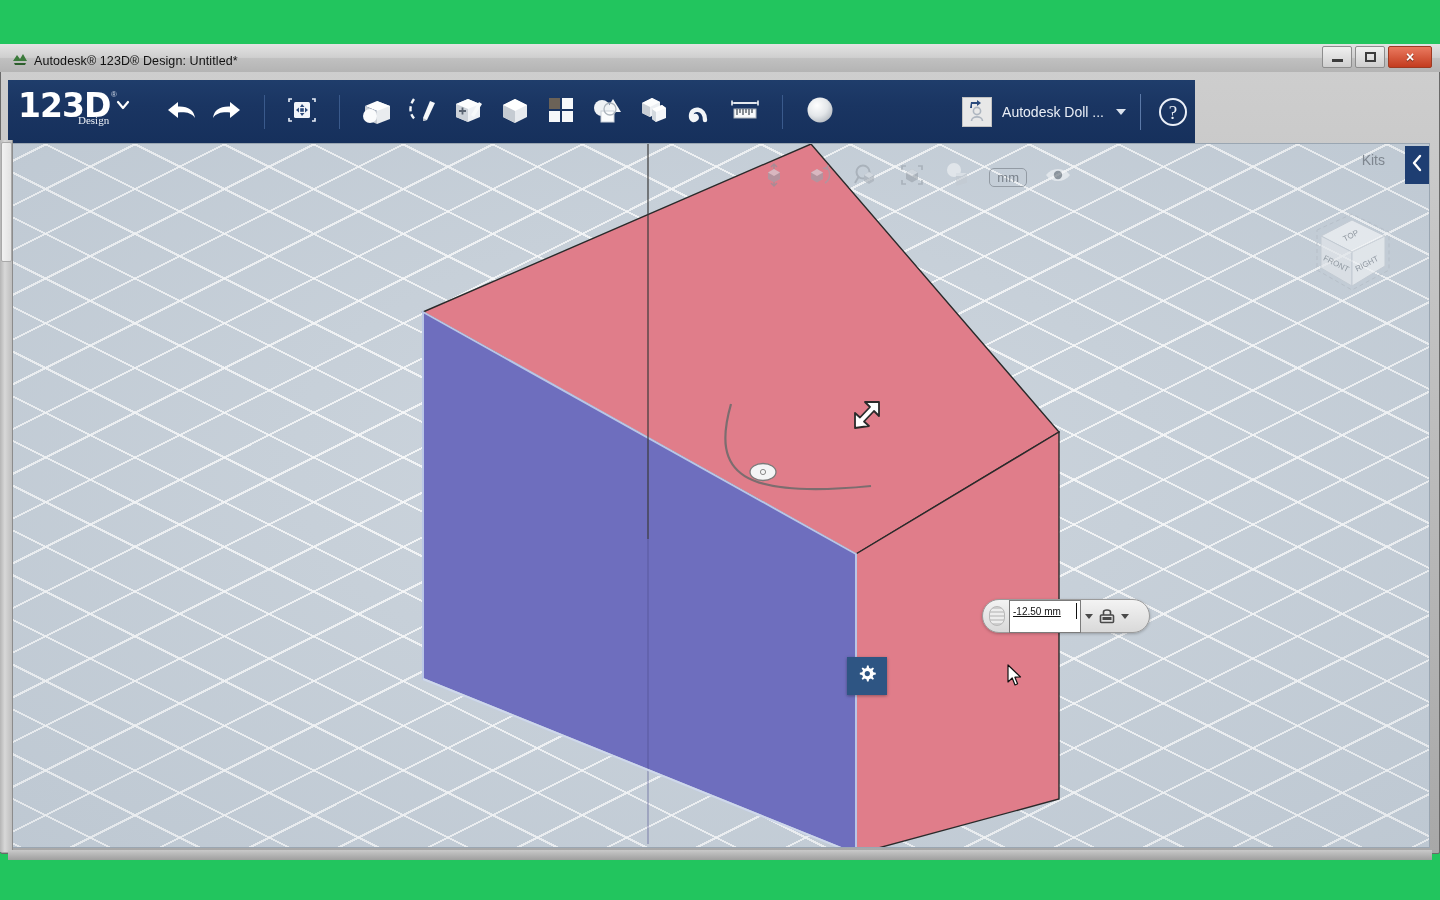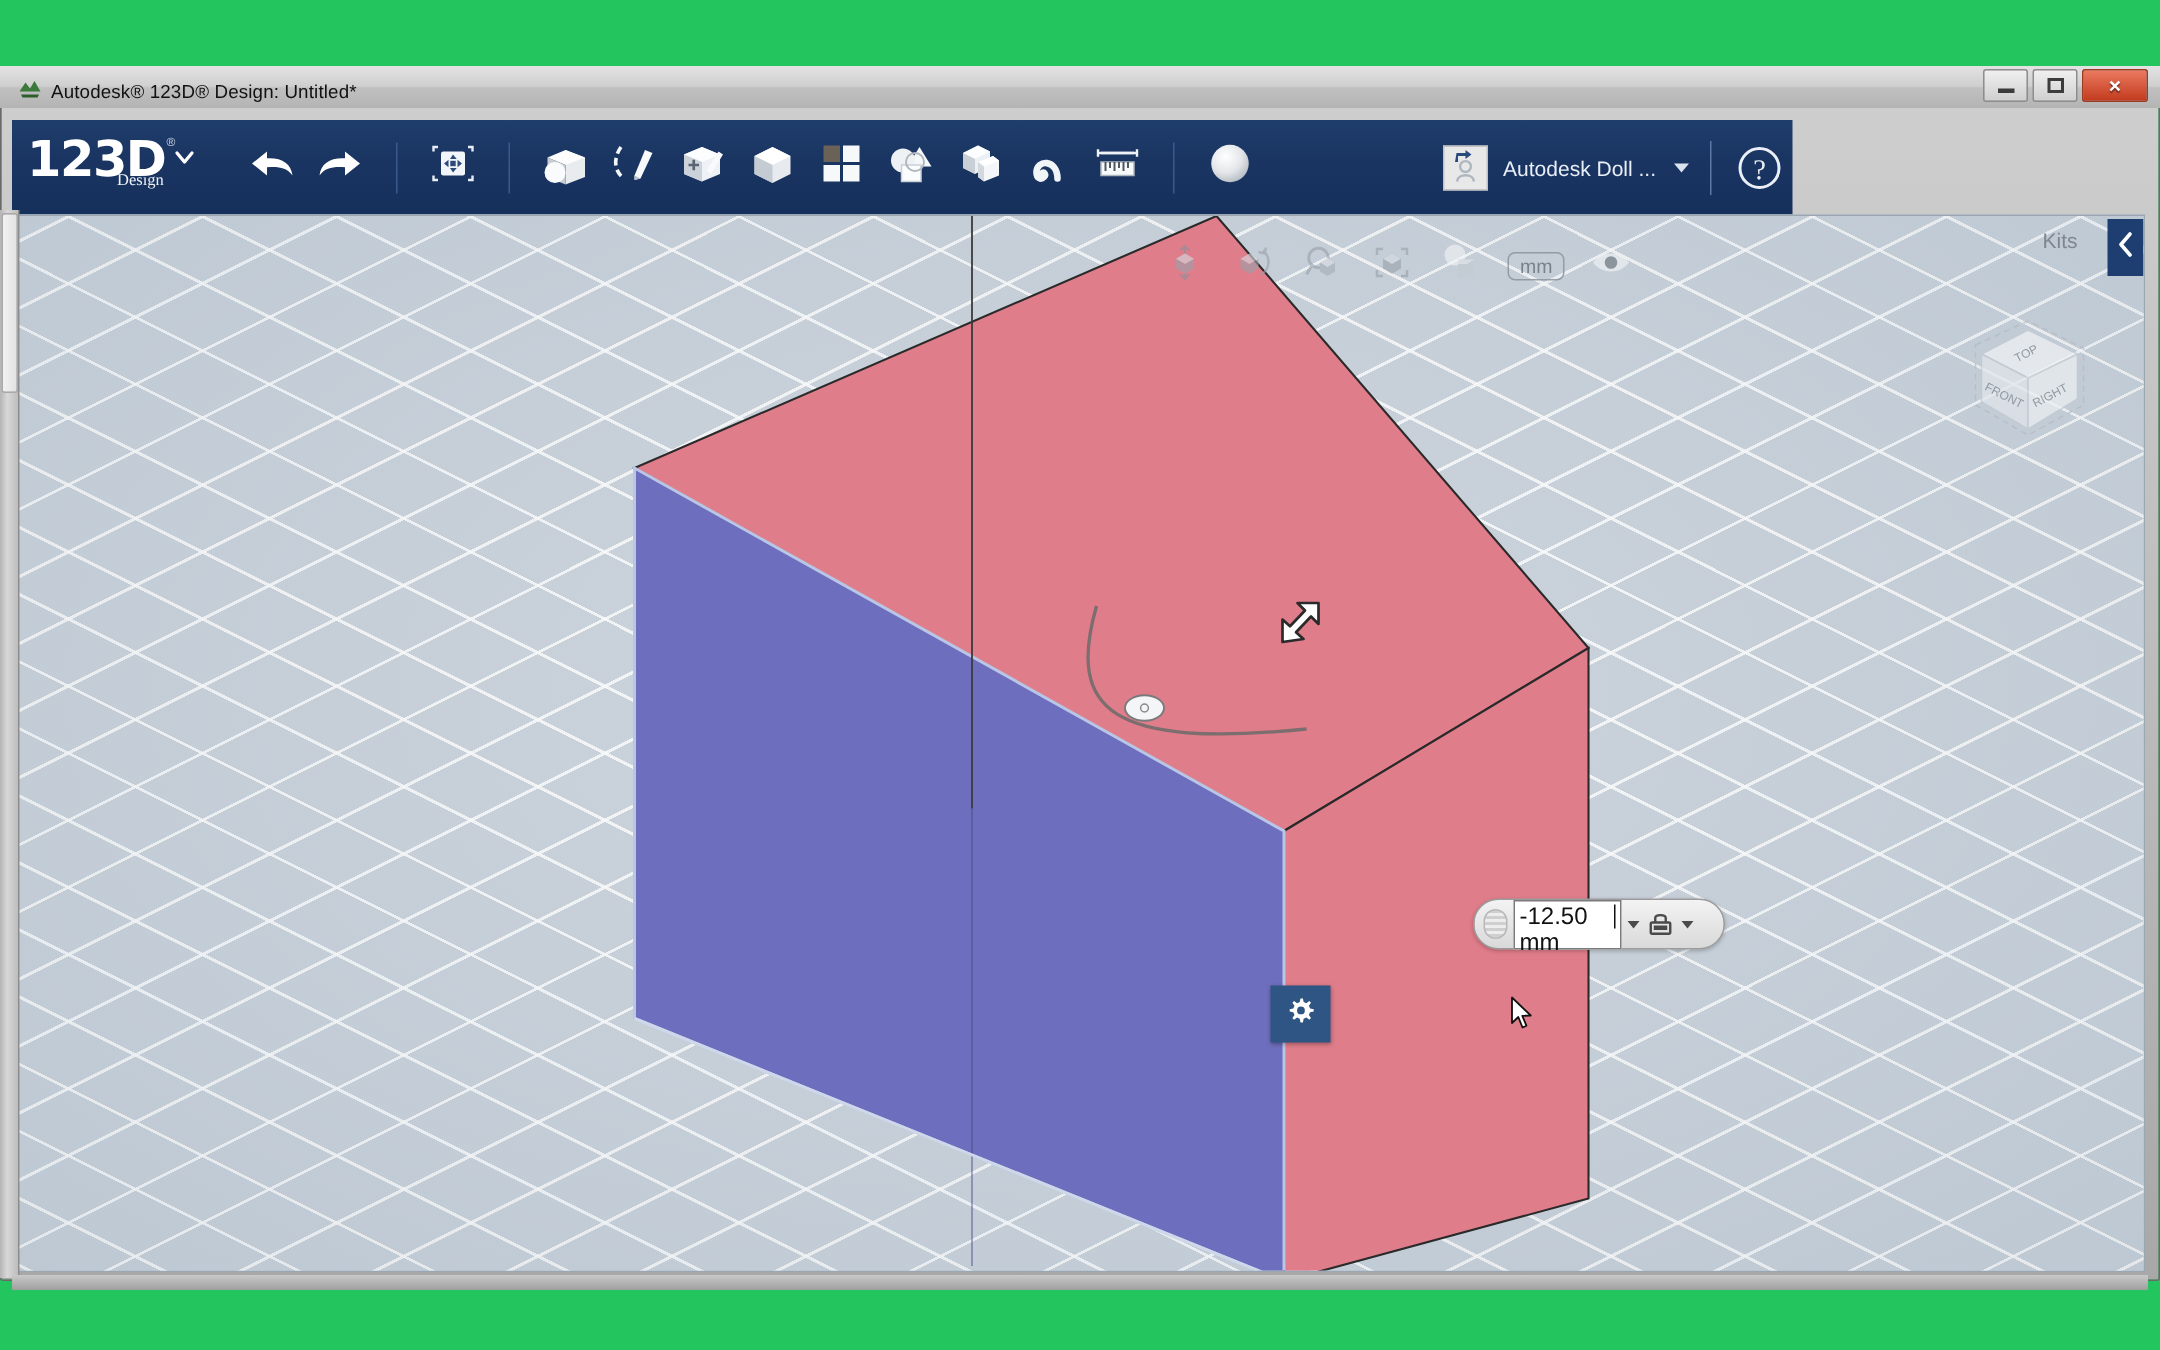--- a/index.html
+++ b/index.html
@@ -101,21 +101,21 @@
     position:absolute; inset:0;
     background:radial-gradient(ellipse at 50% 45%, rgba(255,255,255,.10) 0%, rgba(150,165,180,.20) 100%);
     pointer-events:none;
   }
 
   
   .model{ position:absolute; left:0; top:0; width:1420px; height:705px; }
 
   
   .viewnav{
-    position:absolute; right:340px; top:18px; display:flex; align-items:center; gap:16px;
+    position:absolute; right:356px; top:18px; display:flex; align-items:center; gap:16px;
   }
   .vnbtn{ width:30px; height:30px; cursor:pointer; opacity:.62; display:flex; align-items:center; justify-content:center;}
   .unitbox{
     border:1.5px solid #8b939c; border-radius:5px; padding:1px 7px;
     font-size:13px; color:#6d757e; opacity:.85; cursor:pointer;
     font-family:"Liberation Sans",sans-serif;
   }
 
   
   .kits{
@@ -144,22 +144,22 @@
     display:flex; align-items:center; padding-left:6px; gap:4px;
     box-shadow:0 1px 3px rgba(0,0,0,.25);
   }
   .grip{
     width:16px; height:20px; border-radius:8px;
     background:repeating-linear-gradient(180deg,#cfcfcf 0 2px,#ededed 2px 4px);
     border:1px solid #b8b8b8;
   }
   .valfield{
     width:72px; height:33px; background:#fff; border:1px solid #7b7b7b;
-    font-size:16px; color:#111; padding:2px 3px; line-height:17px;
-    font-family:"Liberation Sans",sans-serif; position:relative;
+    font-size:10px; color:#111; padding:2px 3px; line-height:17px;
+    font-family:"Liberation Sans",sans-serif; position:relative;text-decoration:underline;
   }
   .caretbar{
     position:absolute; right:3px; top:2px; width:1px; height:16px; background:#111;
   }
   .minicaret{
     width:0;height:0;border-left:4px solid transparent;border-right:4px solid transparent;
     border-top:5px solid #4a4a4a; cursor:pointer;
   }
   .lockbtn{ width:20px; height:20px; cursor:pointer; }
 

